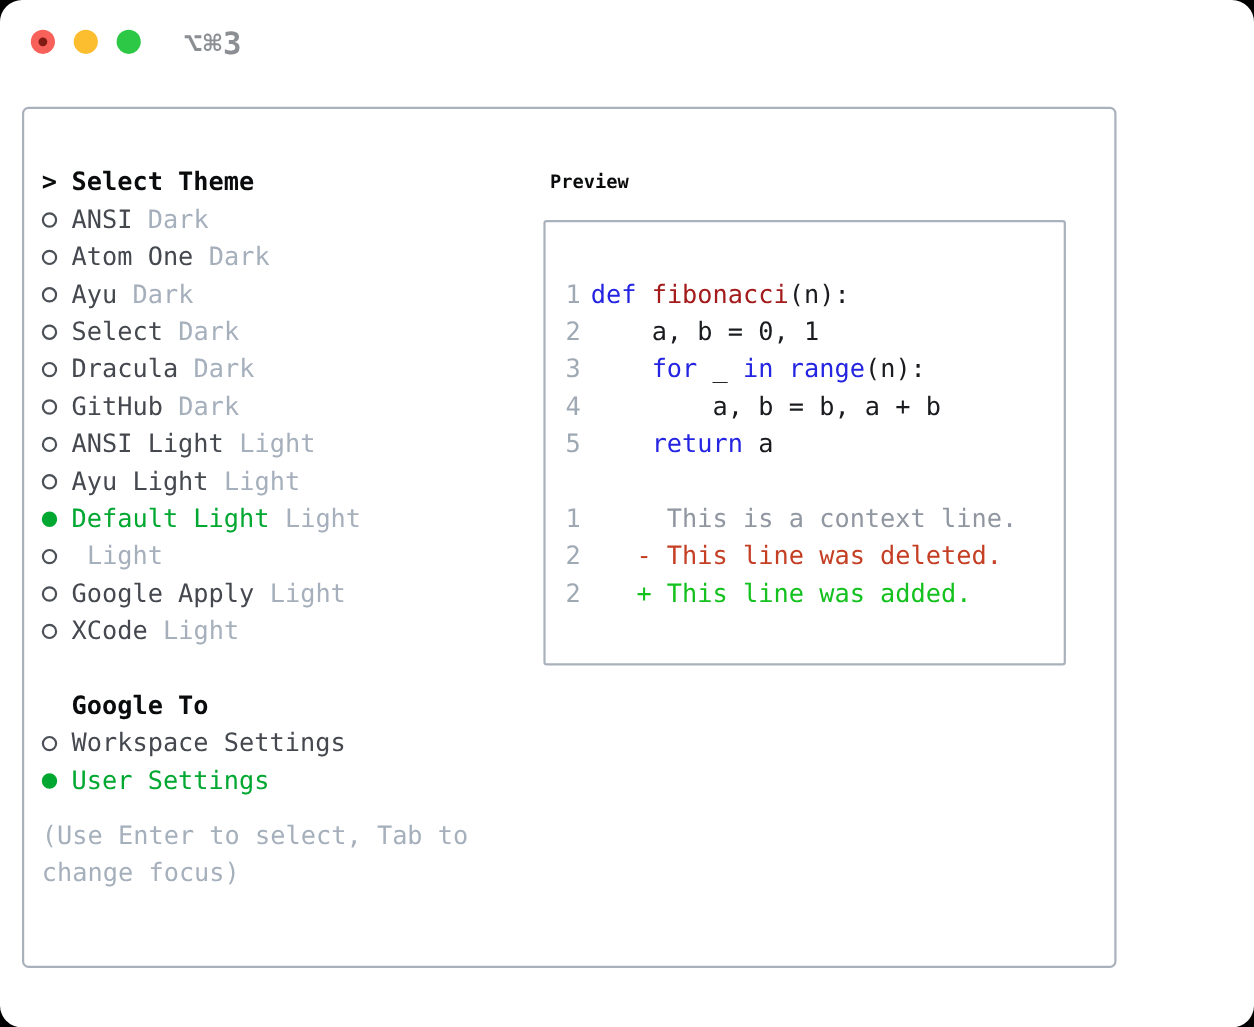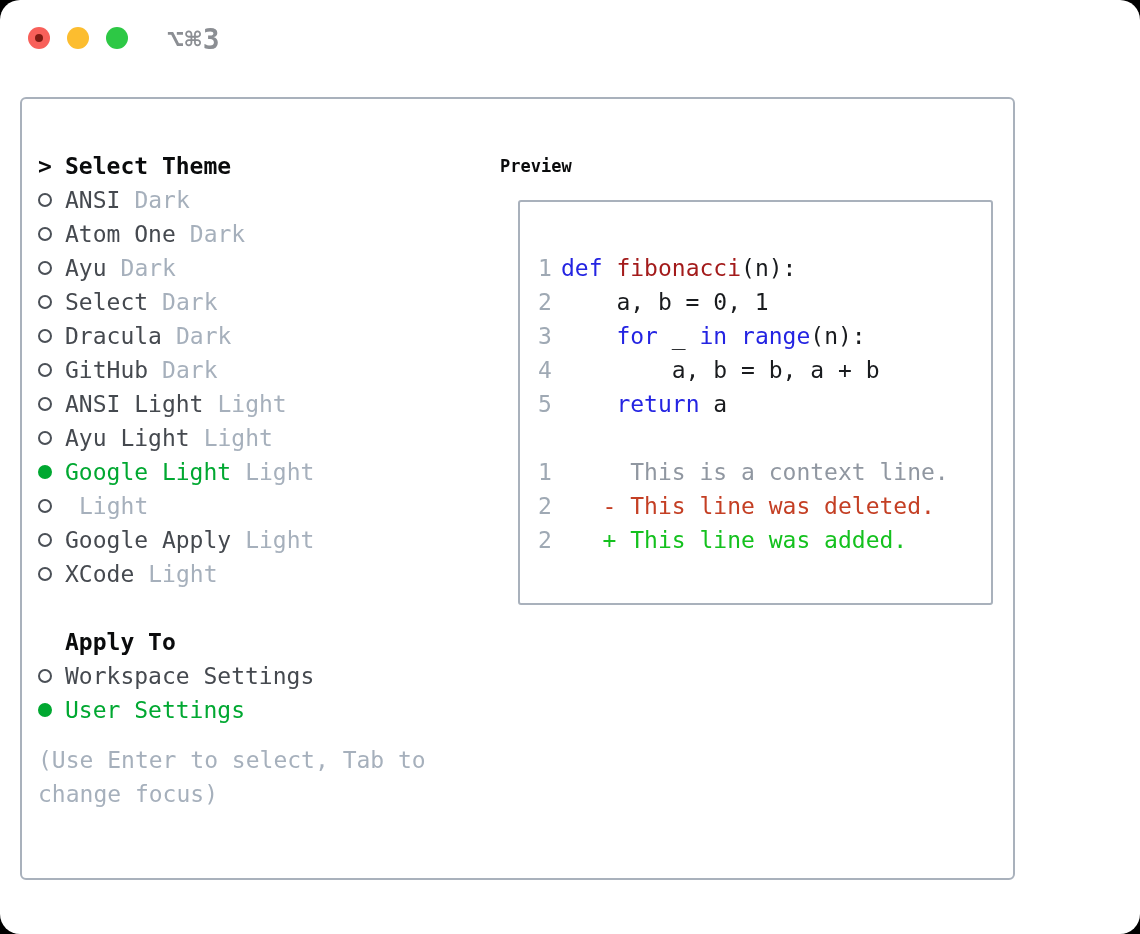--- a/index.html
+++ b/index.html
@@ -46,21 +46,21 @@
   .row.selected .opt-label{color:var(--c-green)}
   .prefix{flex:0 0 auto;width:14px;margin-right:13px;font-weight:bold;color:var(--c-black)}
   .hdr-label{font-weight:bold;color:var(--c-black)}
   .opt-tag{color:var(--c-muted);margin-left:14px}
   .spacer{height:34px}
   .section-header{height:34px;margin-left:27px;font-weight:bold;color:var(--c-black)}
   .help{margin-top:16px;width:404px;color:var(--c-muted)}
 
   
   .preview-header{position:absolute;left:478px;top:50px;height:34px;line-height:34px;font-size:17px;font-weight:bold;color:var(--c-black)}
-  .preview-box{position:absolute;left:496px;top:101px;width:475px;height:405px;border:2px solid var(--c-border);border-radius:3px;background:#fff}
+  .preview-box{position:absolute;left:472px;top:101px;width:475px;height:405px;border:2px solid var(--c-border);border-radius:3px;background:#fff}
   .code{position:absolute;left:18px;top:49px;font-size:23px;line-height:34px;white-space:pre}
   .code-line{height:34px}
   .ln{display:inline-block;width:15px;margin-right:8px;color:var(--lineno)}
 </style>
 </head>
 <body>
 
 <div class="window">
 
   <div class="titlebar">
@@ -81,27 +81,27 @@
       </div>
       <div id="theme-list">
           <div class="row"><span class="marker"></span><span class="opt-label">ANSI</span><span class="opt-tag">Dark</span></div>
           <div class="row"><span class="marker"></span><span class="opt-label">Atom One</span><span class="opt-tag">Dark</span></div>
           <div class="row"><span class="marker"></span><span class="opt-label">Ayu</span><span class="opt-tag">Dark</span></div>
           <div class="row"><span class="marker"></span><span class="opt-label">Select</span><span class="opt-tag">Dark</span></div>
           <div class="row"><span class="marker"></span><span class="opt-label">Dracula</span><span class="opt-tag">Dark</span></div>
           <div class="row"><span class="marker"></span><span class="opt-label">GitHub</span><span class="opt-tag">Dark</span></div>
           <div class="row"><span class="marker"></span><span class="opt-label">ANSI Light</span><span class="opt-tag">Light</span></div>
           <div class="row"><span class="marker"></span><span class="opt-label">Ayu Light</span><span class="opt-tag">Light</span></div>
-          <div class="row selected"><span class="marker"></span><span class="opt-label">Google Light</span><span class="opt-tag">Light</span></div>
+          <div class="row selected"><span class="marker"></span><span class="opt-label">Default Light</span><span class="opt-tag">Light</span></div>
           <div class="row"><span class="marker"></span><span class="opt-tag">Light</span></div>
           <div class="row"><span class="marker"></span><span class="opt-label">Google Apply</span><span class="opt-tag">Light</span></div>
           <div class="row"><span class="marker"></span><span class="opt-label">XCode</span><span class="opt-tag">Light</span></div>
         </div>
       <div class="spacer"></div>
-      <div class="section-header">Apply To</div>
+      <div class="section-header">Google To</div>
       <div id="apply-list">
           <div class="row"><span class="marker"></span><span class="opt-label">Workspace Settings</span></div>
           <div class="row selected"><span class="marker"></span><span class="opt-label">User Settings</span></div>
         </div>
       <div class="help">(Use Enter to select, Tab to change focus)</div>
     </div>
 
     <div class="preview-header">Preview</div>
     <div class="preview-box">
       <div class="code" id="code-block"><div class="code-line"><span class="ln">1</span><span style="color: var(--kw);">def</span><span style="color: var(--plain);"> </span><span style="color: var(--fn);">fibonacci</span><span style="color: var(--plain);">(n):</span></div><div class="code-line"><span class="ln">2</span><span style="color: var(--plain);">    a, b = 0, 1</span></div><div class="code-line"><span class="ln">3</span><span style="color: var(--plain);">    </span><span style="color: var(--kw);">for</span><span style="color: var(--plain);"> _ </span><span style="color: var(--kw);">in</span><span style="color: var(--plain);"> </span><span style="color: var(--kw);">range</span><span style="color: var(--plain);">(n):</span></div><div class="code-line"><span class="ln">4</span><span style="color: var(--plain);">        a, b = b, a + b</span></div><div class="code-line"><span class="ln">5</span><span style="color: var(--plain);">    </span><span style="color: var(--kw);">return</span><span style="color: var(--plain);"> a</span></div><div class="code-line"><span class="ln"></span></div><div class="code-line"><span class="ln">1</span><span style="color: var(--ctx);">     This is a context line.</span></div><div class="code-line"><span class="ln">2</span><span style="color: var(--del);">   - This line was deleted.</span></div><div class="code-line"><span class="ln">2</span><span style="color: var(--add);">   + This line was added.</span></div></div>

